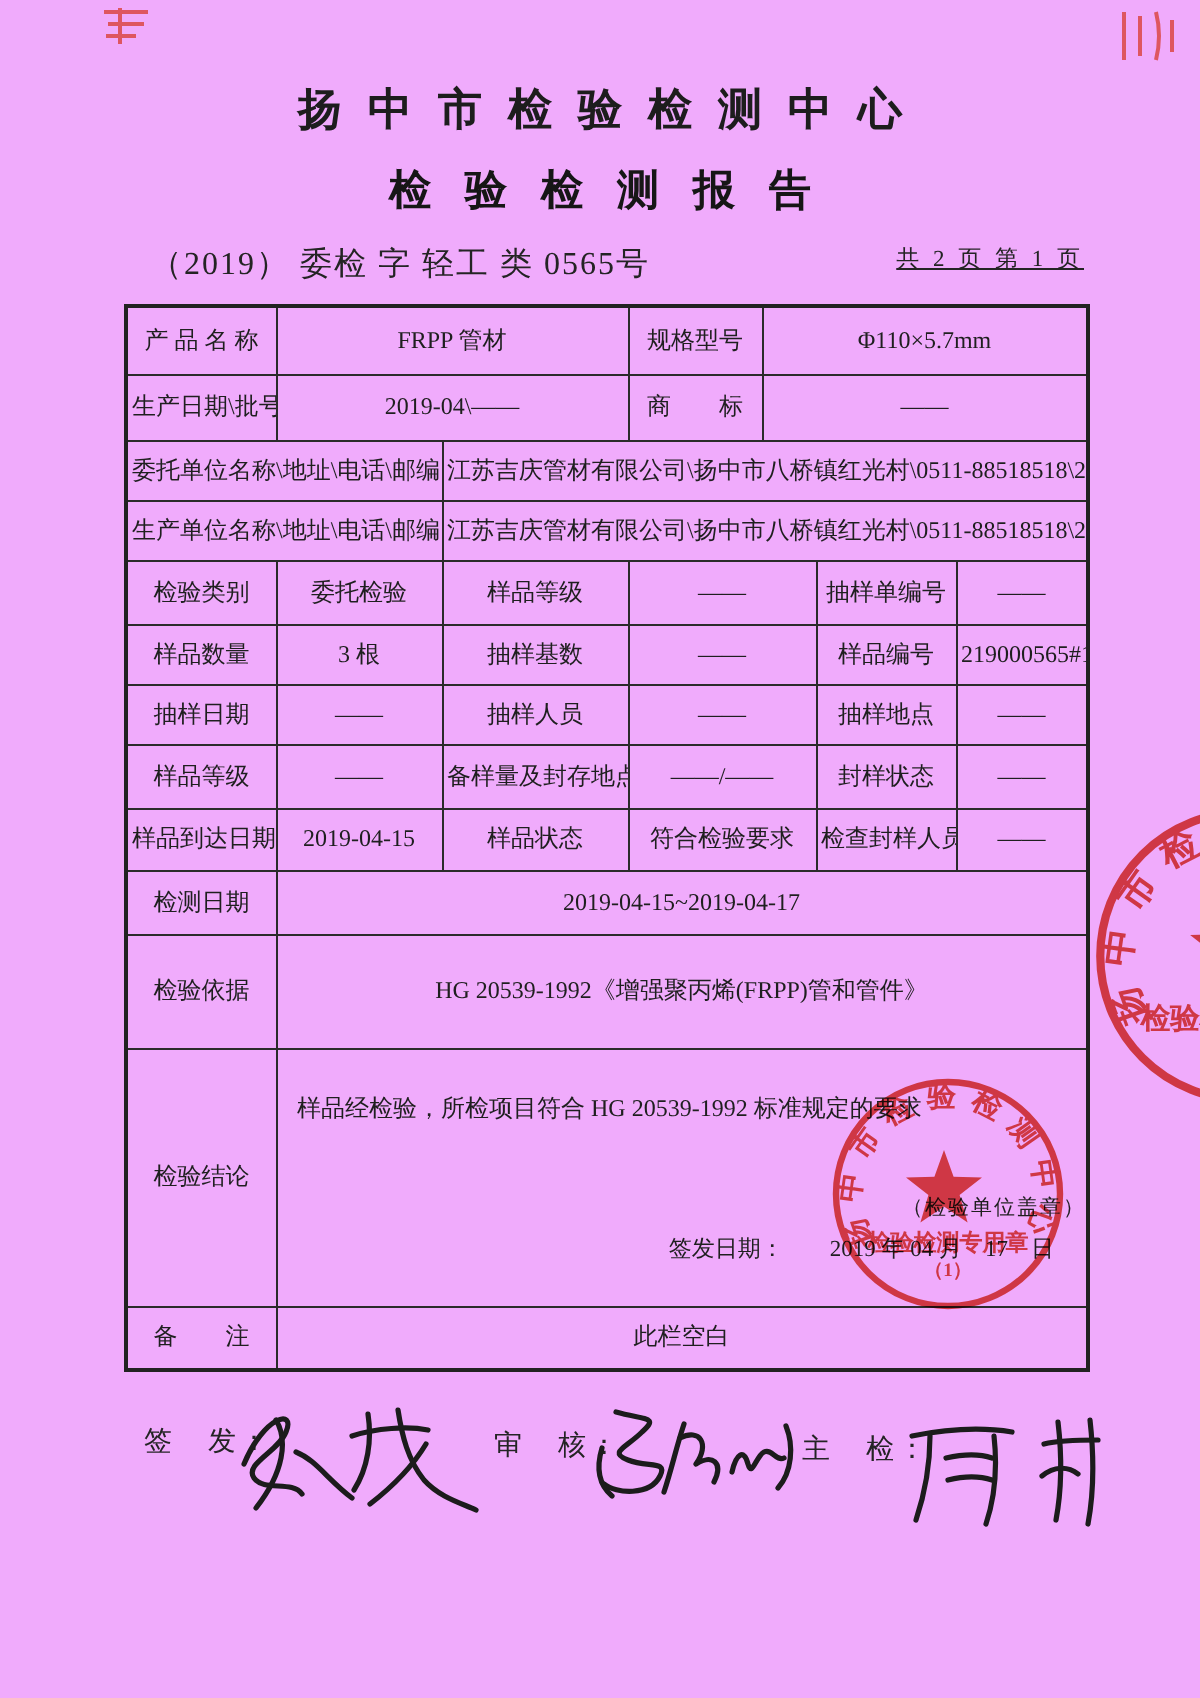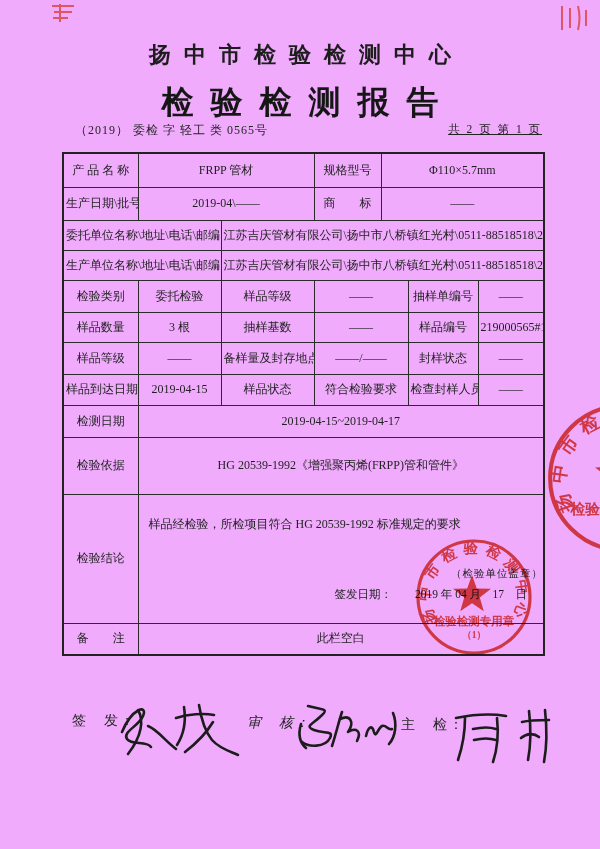--- a/index.html
+++ b/index.html
@@ -7,23 +7,23 @@
     position:relative;width:600px;height:849px;background:#f0abfc;overflow:hidden;
     font-family:"Liberation Serif","DejaVu Serif",serif;color:#222;
   }
   
   .org-name{
     position:absolute;top:40px;left:0;width:100%;text-align:center;
     font-size:22px;font-weight:700;letter-spacing:13px;text-indent:13px;color:#1d1d1d;
   }
   .report-title{
     position:absolute;top:81px;left:0;width:100%;text-align:center;
-    font-size:32px;font-weight:700;letter-spacing:17px;text-indent:17px;color:#161616;
-  }
-  .doc-no{position:absolute;top:122px;left:75px;font-size:12px;letter-spacing:1px;color:#242424;}
+    font-size:21px;font-weight:700;letter-spacing:17px;text-indent:17px;color:#161616;
+  }
+  .doc-no{position:absolute;top:122px;left:75px;font-size:16px;letter-spacing:1px;color:#242424;}
   .page-info{position:absolute;top:122px;right:58px;font-size:11.5px;letter-spacing:2px;color:#242424;text-decoration:underline;}
   
   table.report{
     position:absolute;left:62px;top:152px;width:481px;
     border-collapse:collapse;table-layout:fixed;
   }
   table.report td{
     border:1px solid #2b2b2b;font-size:12px;color:#1f1f1f;
     text-align:center;vertical-align:middle;padding:0 2px;overflow:hidden;white-space:pre;
   }
@@ -39,21 +39,21 @@
   .stamp{position:absolute;mix-blend-mode:multiply;opacity:.88;}
   .stamp-main{left:414px;top:537px;width:120px;height:120px;}
   .stamp-seam{left:545px;top:401px;width:154px;height:154px;}
   .stamp-frag{position:absolute;opacity:.75;}
   .frag-tl{left:48px;top:2px;width:34px;height:24px;}
   .frag-tr{left:554px;top:4px;width:40px;height:30px;}
   
   .sig-row{position:absolute;left:0;top:698px;width:100%;height:75px;}
   .sig-label{position:absolute;font-size:14px;color:#242424;letter-spacing:2px;}
   .lab-issue{left:72px;top:14px;}
-  .lab-review{left:247px;top:16px;font-style:italic;}
+  .lab-review{left:247px;top:16px;}
   .lab-chief{left:401px;top:18px;}
   .sig{position:absolute;}
   .sig-1{left:112px;top:-4px;}
   .sig-2{left:294px;top:0px;}
   .sig-3{left:450px;top:4px;}
   .sig path{fill:none;stroke:#1c1c1c;stroke-width:2.6;stroke-linecap:round;stroke-linejoin:round;}
 </style>
 </head>
 <body>
 
@@ -103,20 +103,28 @@
       <td class="small">抽样单编号</td>
       <td>——</td>
     </tr>
     <tr style="height:30px">
       <td>样品数量</td>
       <td>3 根</td>
       <td>抽样基数</td>
       <td colspan="2">——</td>
       <td>样品编号</td>
       <td class="tiny">219000565#1-#3</td>
+    </tr>
+    <tr style="height:30px">
+      <td>抽样日期</td>
+      <td>——</td>
+      <td>抽样人员</td>
+      <td colspan="2">——</td>
+      <td>抽样地点</td>
+      <td>——</td>
     </tr>
     <tr style="height:32px">
       <td>样品等级</td>
       <td>——</td>
       <td class="small">备样量及封存地点</td>
       <td colspan="2">——/——</td>
       <td>封样状态</td>
       <td>——</td>
     </tr>
     <tr style="height:31px">

